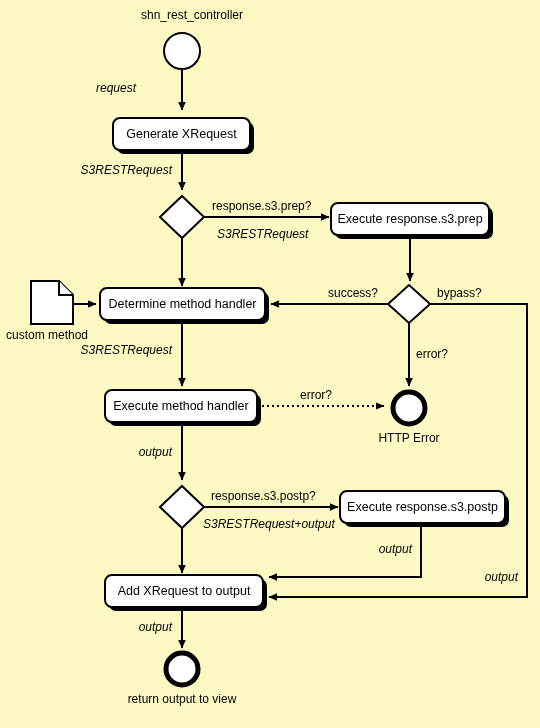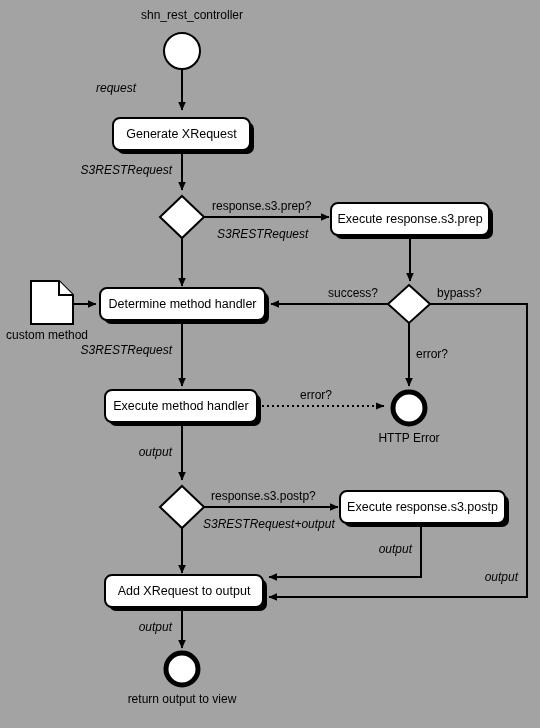--- a/index.html
+++ b/index.html
@@ -7,21 +7,21 @@
     padding: 0;
     background: #ffffff;
   }
   body {
     font-family: "Liberation Sans", sans-serif;
   }
   #diagram-root {
     position: relative;
     width: 540px;
     height: 728px;
-    background: #a3a3a3;
+    background: #fef9c3;
     overflow: hidden;
   }
   svg#flow {
     display: block;
     width: 540px;
     height: 728px;
   }
   .node-label {
     font-family: "Liberation Sans", sans-serif;
     font-size: 12.5px;

